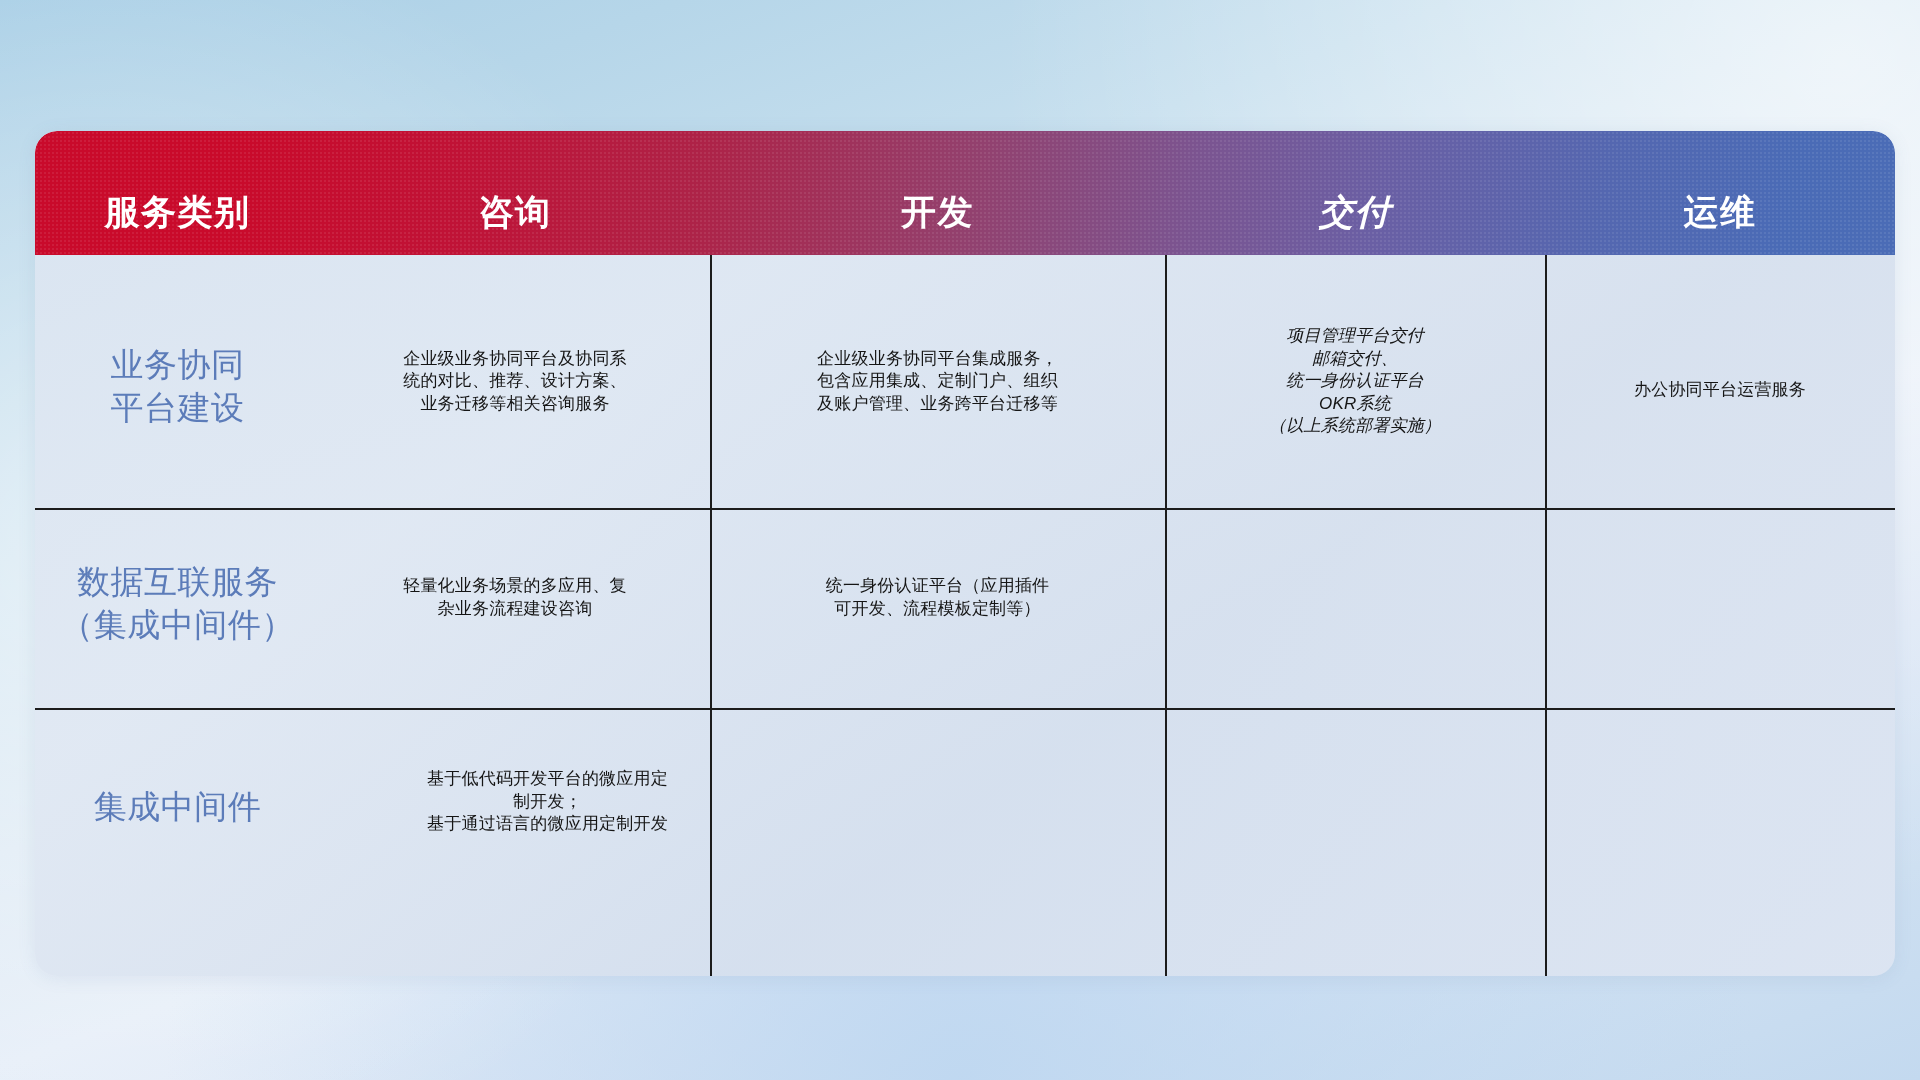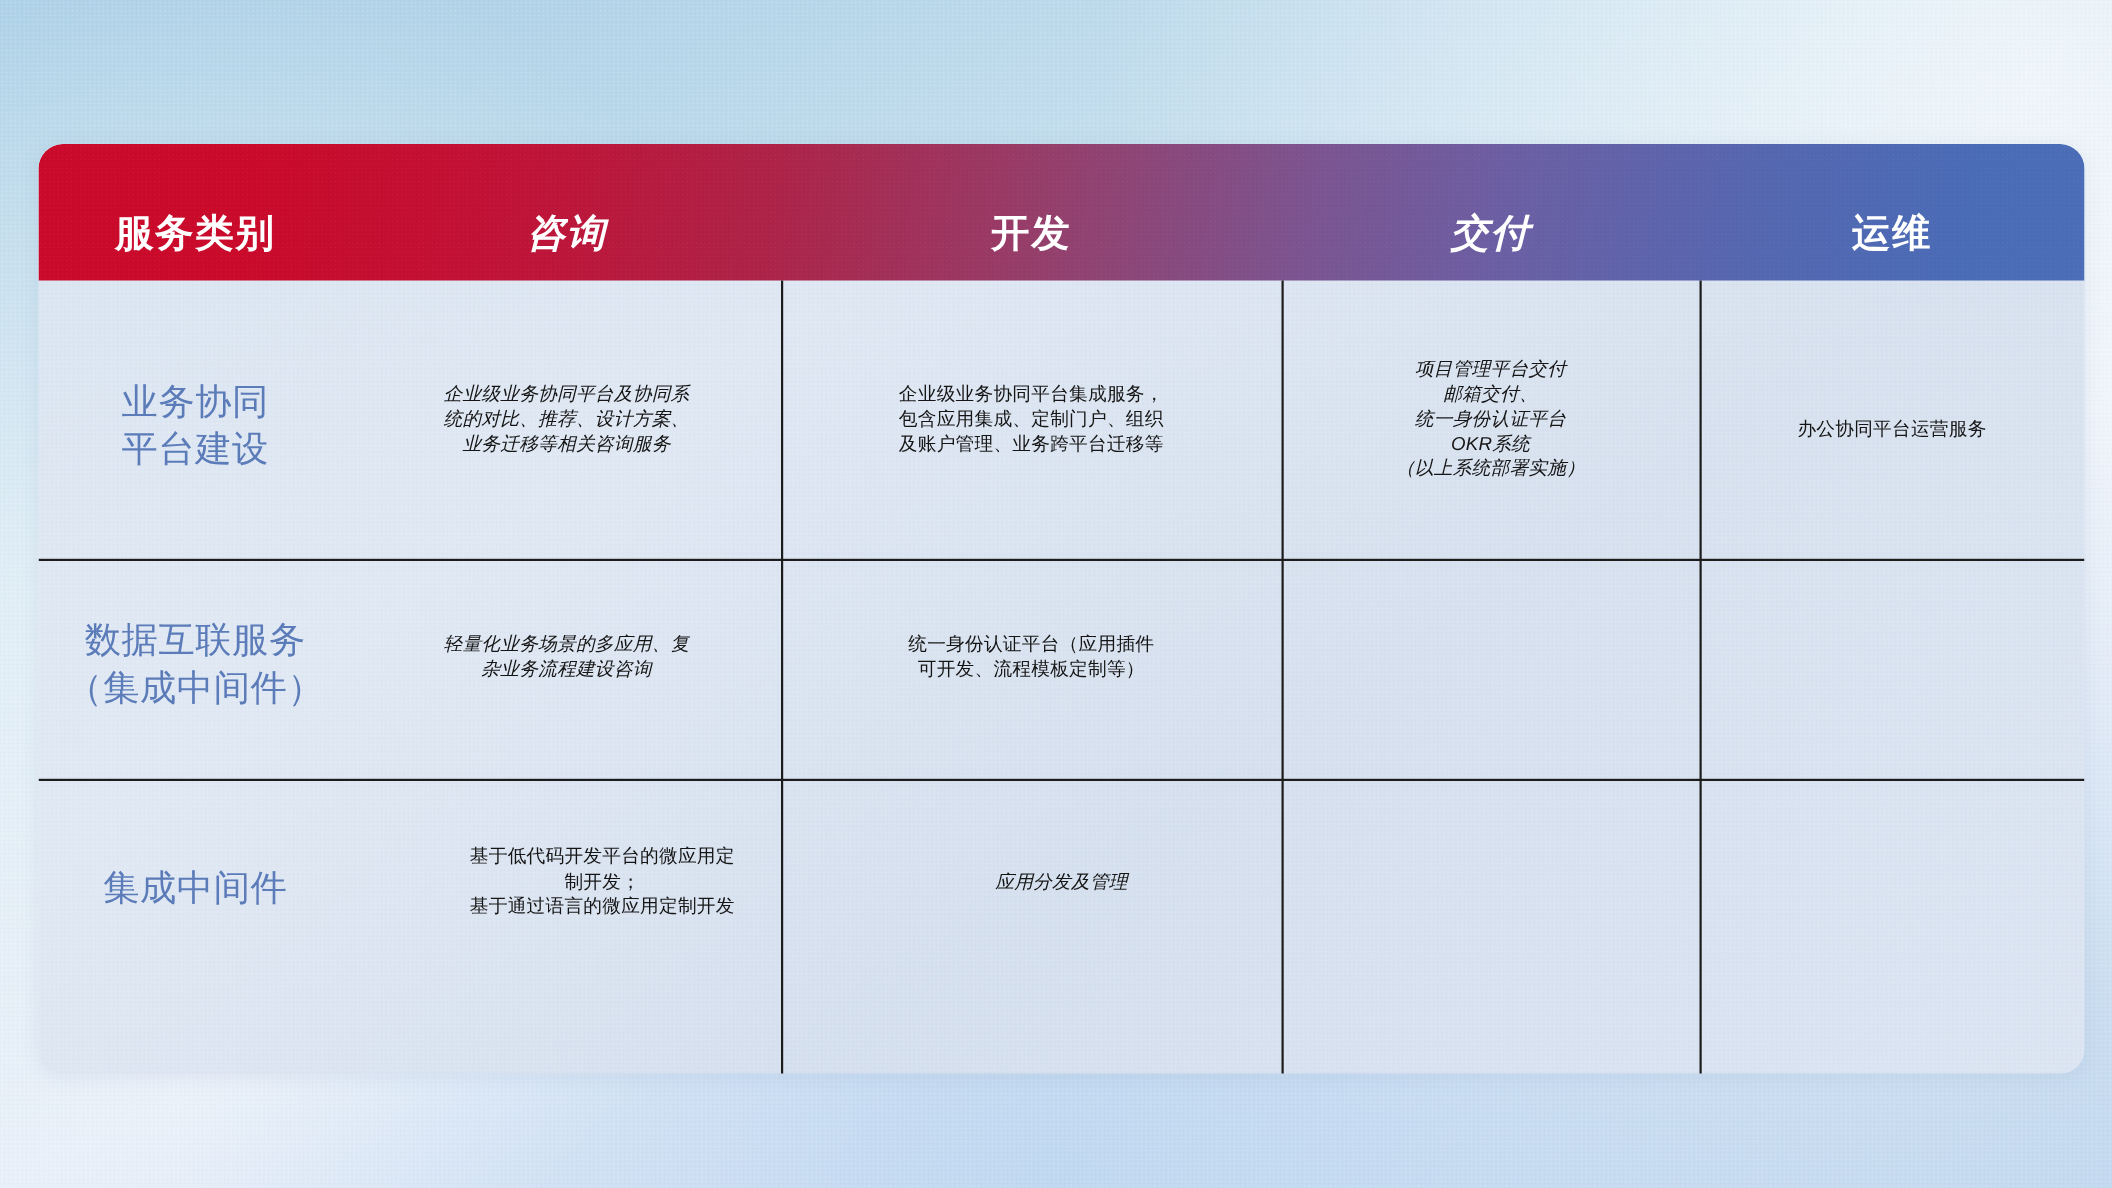--- a/index.html
+++ b/index.html
@@ -119,21 +119,21 @@
 
   .bcell {
     display:flex; align-items:center; justify-content:center;
     text-align:center;
     position:relative;
     padding:4px 18px;
   }
 
   
   .col-0 { width:285px;margin-top:11px; }
-  .col-1 { width:390px;font-style:italic; }
+  .col-1 { width:390px; }
   .col-2 { width:455px; }
   .col-3 { width:380px;font-style:italic; }
   .col-4 { width:350px;margin-top:17px; }
 
   
   .rowlabel {
     color:#5c7cb9;
     font-size:33px;
     font-weight:normal;
     line-height:1.30;
@@ -236,23 +236,20 @@
 
       <div class="brow" id="row-2">
         <div class="bcell col-0">
           <span class="rowlabel">集成中间件</span>
         </div>
         <div class="bcell col-2">
           <span class="celltext">基于低代码开发平台的微应用定
 制开发；
 基于通过语言的微应用定制开发</span>
         </div>
-        <div class="bcell col-3">
-          <span class="celltext">应用分发及管理</span>
-        </div>
         <div class="bcell col-4">
           <span class="celltext"></span>
         </div>
       </div>
 
     </div>
 
     <div class="hline" id="hline-1"></div>
     <div class="hline" id="hline-2"></div>
 

